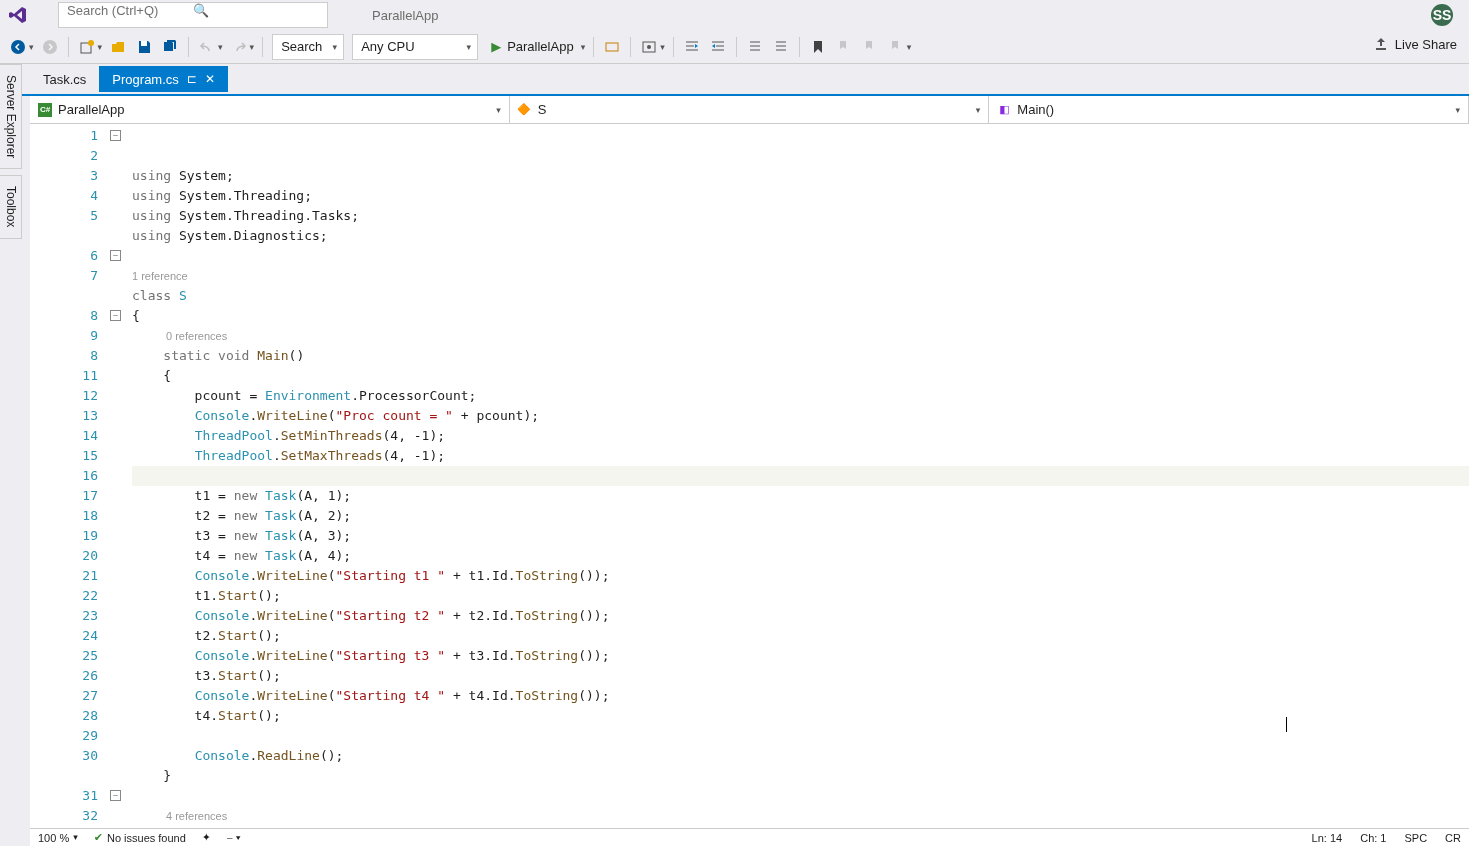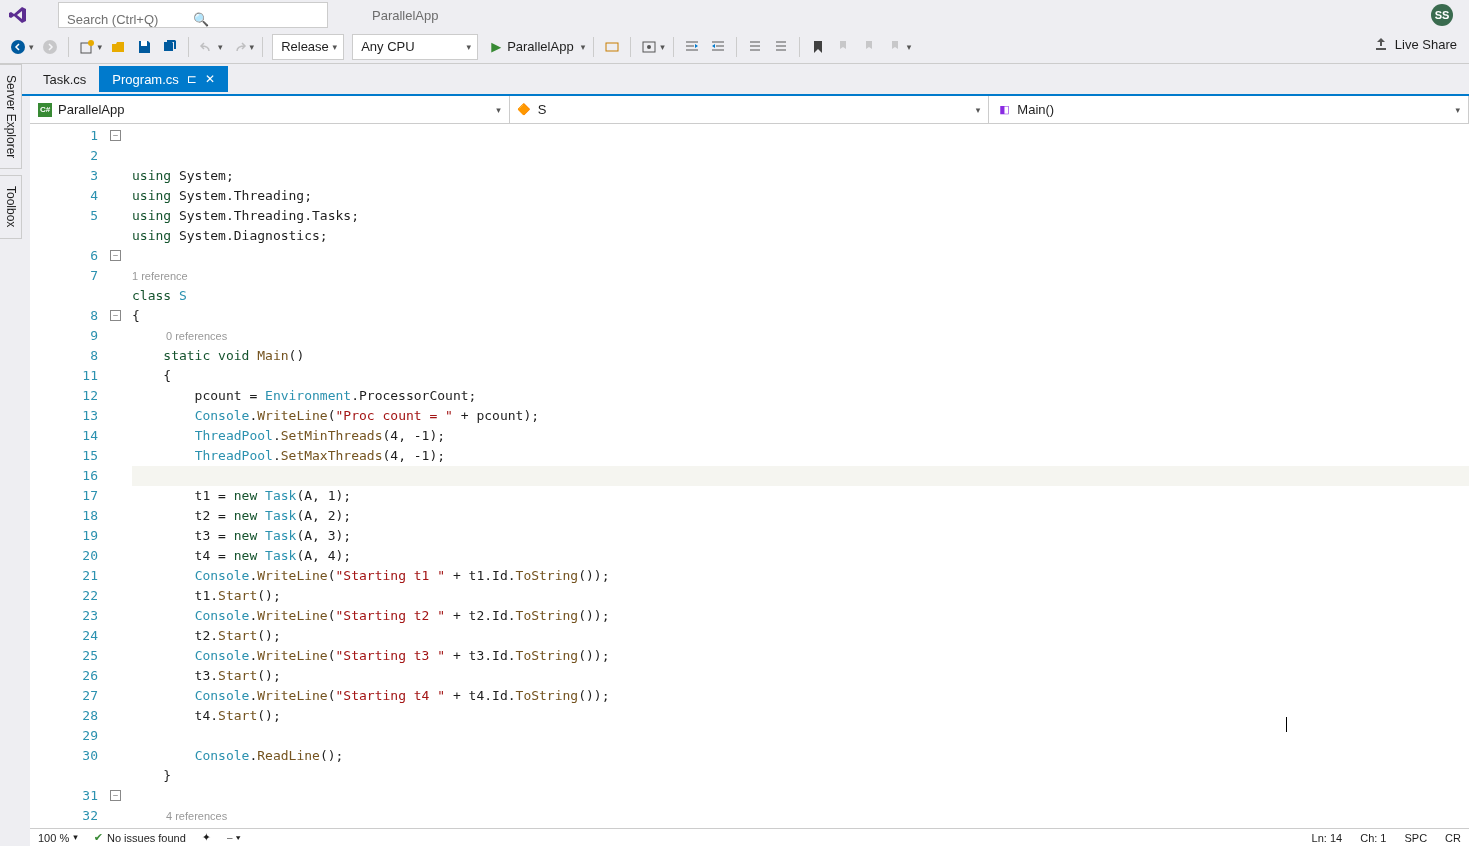--- a/index.html
+++ b/index.html
@@ -1,24 +1,24 @@
 <!DOCTYPE html>
 <html><head>
 <meta charset="utf-8">
 <style>
 * { margin:0; padding:0; box-sizing:border-box; }
 body { font-family:"Segoe UI",sans-serif; font-size:13px; background:#eeeef2; color:#1e1e1e; overflow:hidden; width:1469px; height:846px; position:relative; }
 .menubar { height:30px; display:flex; align-items:center; background:#eeeef2; }
 .logo { width:36px; height:30px; display:flex; align-items:center; justify-content:center; }
 .menu-items { display:flex; gap:0; }
 .menu-item { padding:5px 10px; cursor:default; color:#1e1e1e; }
-.search-box { margin-left:22px; width:270px; height:26px; border:1px solid #ccc; background:#fff; display:flex; align-items:flex-end; padding:0 8px; color:#717171; }
+.search-box { margin-left:22px; width:270px; height:26px; border:1px solid #ccc; background:#fff; display:flex; align-items:flex-start; padding:0 8px; color:#717171; }
 .search-box span { flex:1; }
 .app-name { margin-left:30px; padding:5px 14px; color:#6d6d6d; }
-.user-badge { position:absolute; right:16px; top:4px; width:22px; height:22px; border-radius:50%; background:#3a6b4f; color:#fff; display:flex; align-items:center; justify-content:center; font-size:11px; font-weight:600; }
+.user-badge { position:absolute; right:16px; top:4px; width:22px; height:22px; border-radius:50%; background:#3a6b4f; color:#fff; display:flex; align-items:center; justify-content:center; font-size:14px; font-weight:600; }
 .toolbar { height:34px; display:flex; align-items:center; background:#eeeef2; padding:0 6px; gap:2px; border-bottom:1px solid #ccc; }
 .tbtn { width:24px; height:24px; display:flex; align-items:center; justify-content:center; color:#555; cursor:default; }
 .tbtn.dis { opacity:.45; }
 .caret { font-size:9px; color:#555; margin-left:-3px; margin-right:2px; }
 .tsep { width:1px; height:20px; background:#ccc; margin:0 4px; }
 .combo { height:26px; border:1px solid #ccc; background:#fff; padding:0 22px 0 8px; display:flex; align-items:center; position:relative; margin:0 3px; }
 .combo::after { content:"▾"; position:absolute; right:6px; font-size:9px; color:#555; }
 .start-btn { display:flex; align-items:center; gap:6px; padding:0 8px; height:24px; }
 .play { color:#388a34; }
 .live-share { position:absolute; right:12px; top:36px; display:flex; align-items:center; gap:6px; color:#1e1e1e; }
@@ -33,21 +33,21 @@
 .nav-combo::after { content:"▾"; position:absolute; right:8px; font-size:9px; color:#555; }
 .nav-icon { width:14px; height:14px; display:flex; align-items:center; justify-content:center; font-size:11px; }
 .editor-area { position:absolute; left:30px; right:0; top:124px; bottom:18px; background:#fff; display:flex; overflow:hidden; }
 .gutter { width:80px; background:#fff; text-align:right; padding-right:12px; font-family:Consolas,monospace; font-size:13px; color:#2b91af; line-height:20px; padding-top:2px; }
 .fold-col { width:22px; font-family:Consolas,monospace; font-size:13px; line-height:20px; color:#888; padding-top:2px; position:relative; }
 .fold-col .fold { cursor:default; display:flex; justify-content:flex-start; height:20px; }
 .fold-box { width:11px; height:11px; border:1px solid #888; display:flex; align-items:center; justify-content:center; font-size:9px; line-height:1; margin-top:4px; }
 .code { flex:1; font-family:Consolas,monospace; font-size:13px; line-height:20px; white-space:pre; padding-top:2px; position:relative; }
 .code .line { height:20px; }
 .code .ref { height:20px; font-family:"Segoe UI",sans-serif; font-size:11px; color:#999; padding-left:0; }
-.kw { color:#14532d; }
+.kw { color:#737373; }
 .str { color:#a31515; }
 .method { color:#74531f; }
 .cls { color:#2b91af; }
 .hl-line { background:#f5f5f0; }
 .status-bar { position:absolute; left:30px; right:0; bottom:0; height:18px; background:#fff; border-top:1px solid #ccc; display:flex; align-items:center; font-size:11px; padding:0 8px; gap:16px; }
 .status-bar .right { margin-left:auto; display:flex; gap:18px; }
 .zoom-combo { display:flex; gap:4px; }
 .check-icon { color:#388a34; }
 .cursor-caret { width:1px; height:15px; background:#000; position:absolute; }
 svg { display:block; }
@@ -116,21 +116,21 @@
     </div>
   <div class="caret">▾</div>
   <div class="tbtn dis">
       <svg width="16" height="16">
         <path d="M11 4 L14 7 L11 10 M14 7 Q6 7 6 12" stroke="#888" fill="none" stroke-width="1.5"></path>
       </svg>
     </div>
   <div class="caret">▾</div>
   <div class="tsep"></div>
   <div class="combo" style="width:72px">
-      <span>Release</span>
+      <span>Search</span>
     </div>
   <div class="combo" style="width:126px">
       <span>Any CPU</span>
     </div>
   <div class="start-btn">
     <span class="play">▶</span>
     <span>ParallelApp</span>
   </div>
   <div class="caret">▾</div>
   <div class="tsep"></div>

